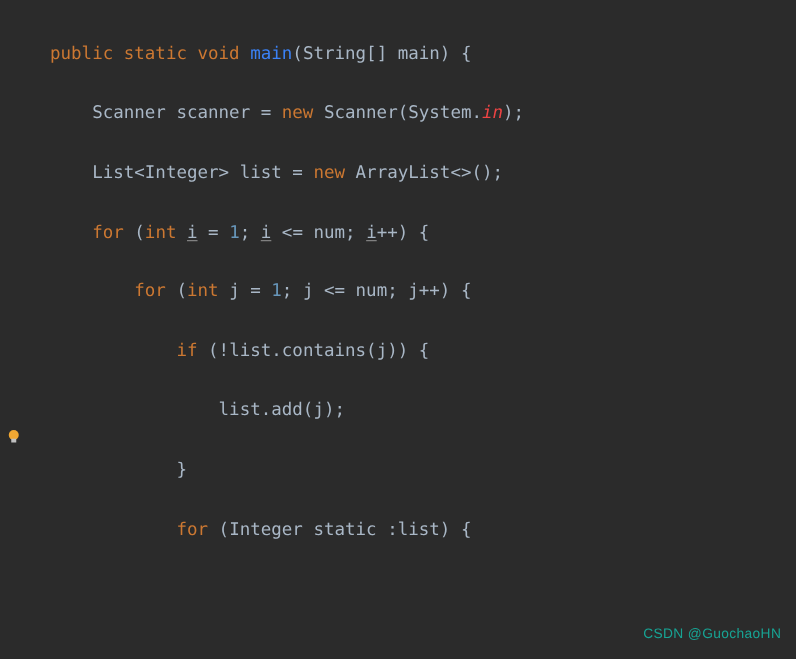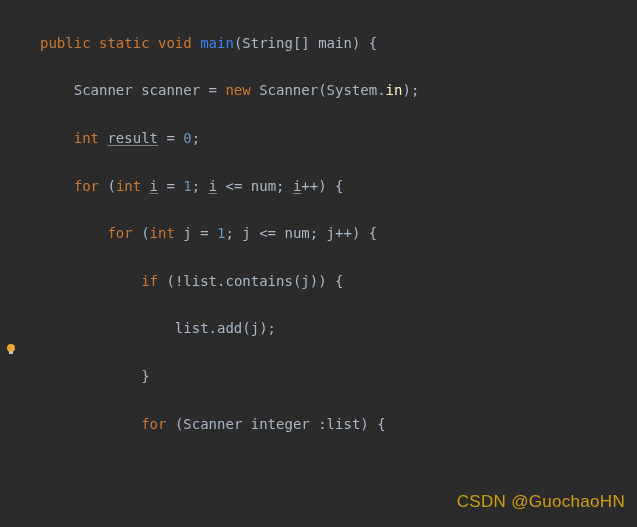--- a/index.html
+++ b/index.html
@@ -15,57 +15,57 @@
     position: relative;
   }
   .code-area {
     padding: 8px 0 8px 10px;
     color: #a9b7c6;
     white-space: pre;
   }
   .kw { color: #cc7832; }
   .num { color: #6897bb; }
   .method { color: #3b82f6; }
-  .italic { color: #fef9c3; }
+  .italic { font-style: italic; color: #ef4444; }
   .underline { text-decoration: underline; text-decoration-color: #808080; text-underline-offset: 2px;}
   .line {
     padding-left: 30px;
   }
   .watermark {
     position: absolute;
     bottom: 10px;
     right: 12px;
-    color: #eab308;
+    color: #14b8a6;
     font-family: Arial, sans-serif;
-    font-size: 17px;
+    font-size: 11px;
     opacity: 0.85;
     letter-spacing: 0.3px;
   }
   .bulb {
     position: absolute;
     left: 4px;
     top: 342px;
     width: 12px;
     height: 12px;
   }
   .bulb svg { display:block; }
 </style>
 </head>
 <body>
 
 <div class="code-area">
 <div class="line"><span class="kw">public static void </span><span class="method">main</span><span>(String[] main) {</span></div>
 <div class="line">    <span>Scanner scanner = </span><span class="kw">new </span><span>Scanner(System.</span><span class="italic">in</span><span>);</span></div>
-<div class="line">    <span class="kw">int </span><span class="underline">result</span><span> = </span><span class="num">0</span><span>;</span></div>
+<div class="line">    <span>List&lt;Integer&gt; list = </span><span class="kw">new </span><span>ArrayList&lt;&gt;();</span></div>
 <div class="line">    <span class="kw">for </span><span>(</span><span class="kw">int </span><span class="underline">i</span><span> = </span><span class="num">1</span><span>; </span><span class="underline">i</span><span> &lt;= num; </span><span class="underline">i</span><span>++) {</span></div>
 <div class="line">        <span class="kw">for </span><span>(</span><span class="kw">int </span><span>j = </span><span class="num">1</span><span>; j &lt;= num; j++) {</span></div>
 <div class="line">            <span class="kw">if </span><span>(!list.contains(j)) {</span></div>
 <div class="line">                <span>list.add(j);</span></div>
 <div class="line">            <span>}</span></div>
-<div class="line">            <span class="kw">for </span><span>(Scanner integer :list) {</span></div>
+<div class="line">            <span class="kw">for </span><span>(Integer static :list) {</span></div>
 
 
 
 
 </div>
 
 <div class="bulb">
 <svg width="14" height="14" viewBox="0 0 14 14">
       <circle cx="7" cy="6" r="4" fill="#f0a732"></circle>
       <rect x="5" y="9" width="4" height="3" fill="#c0c0c0"></rect>

